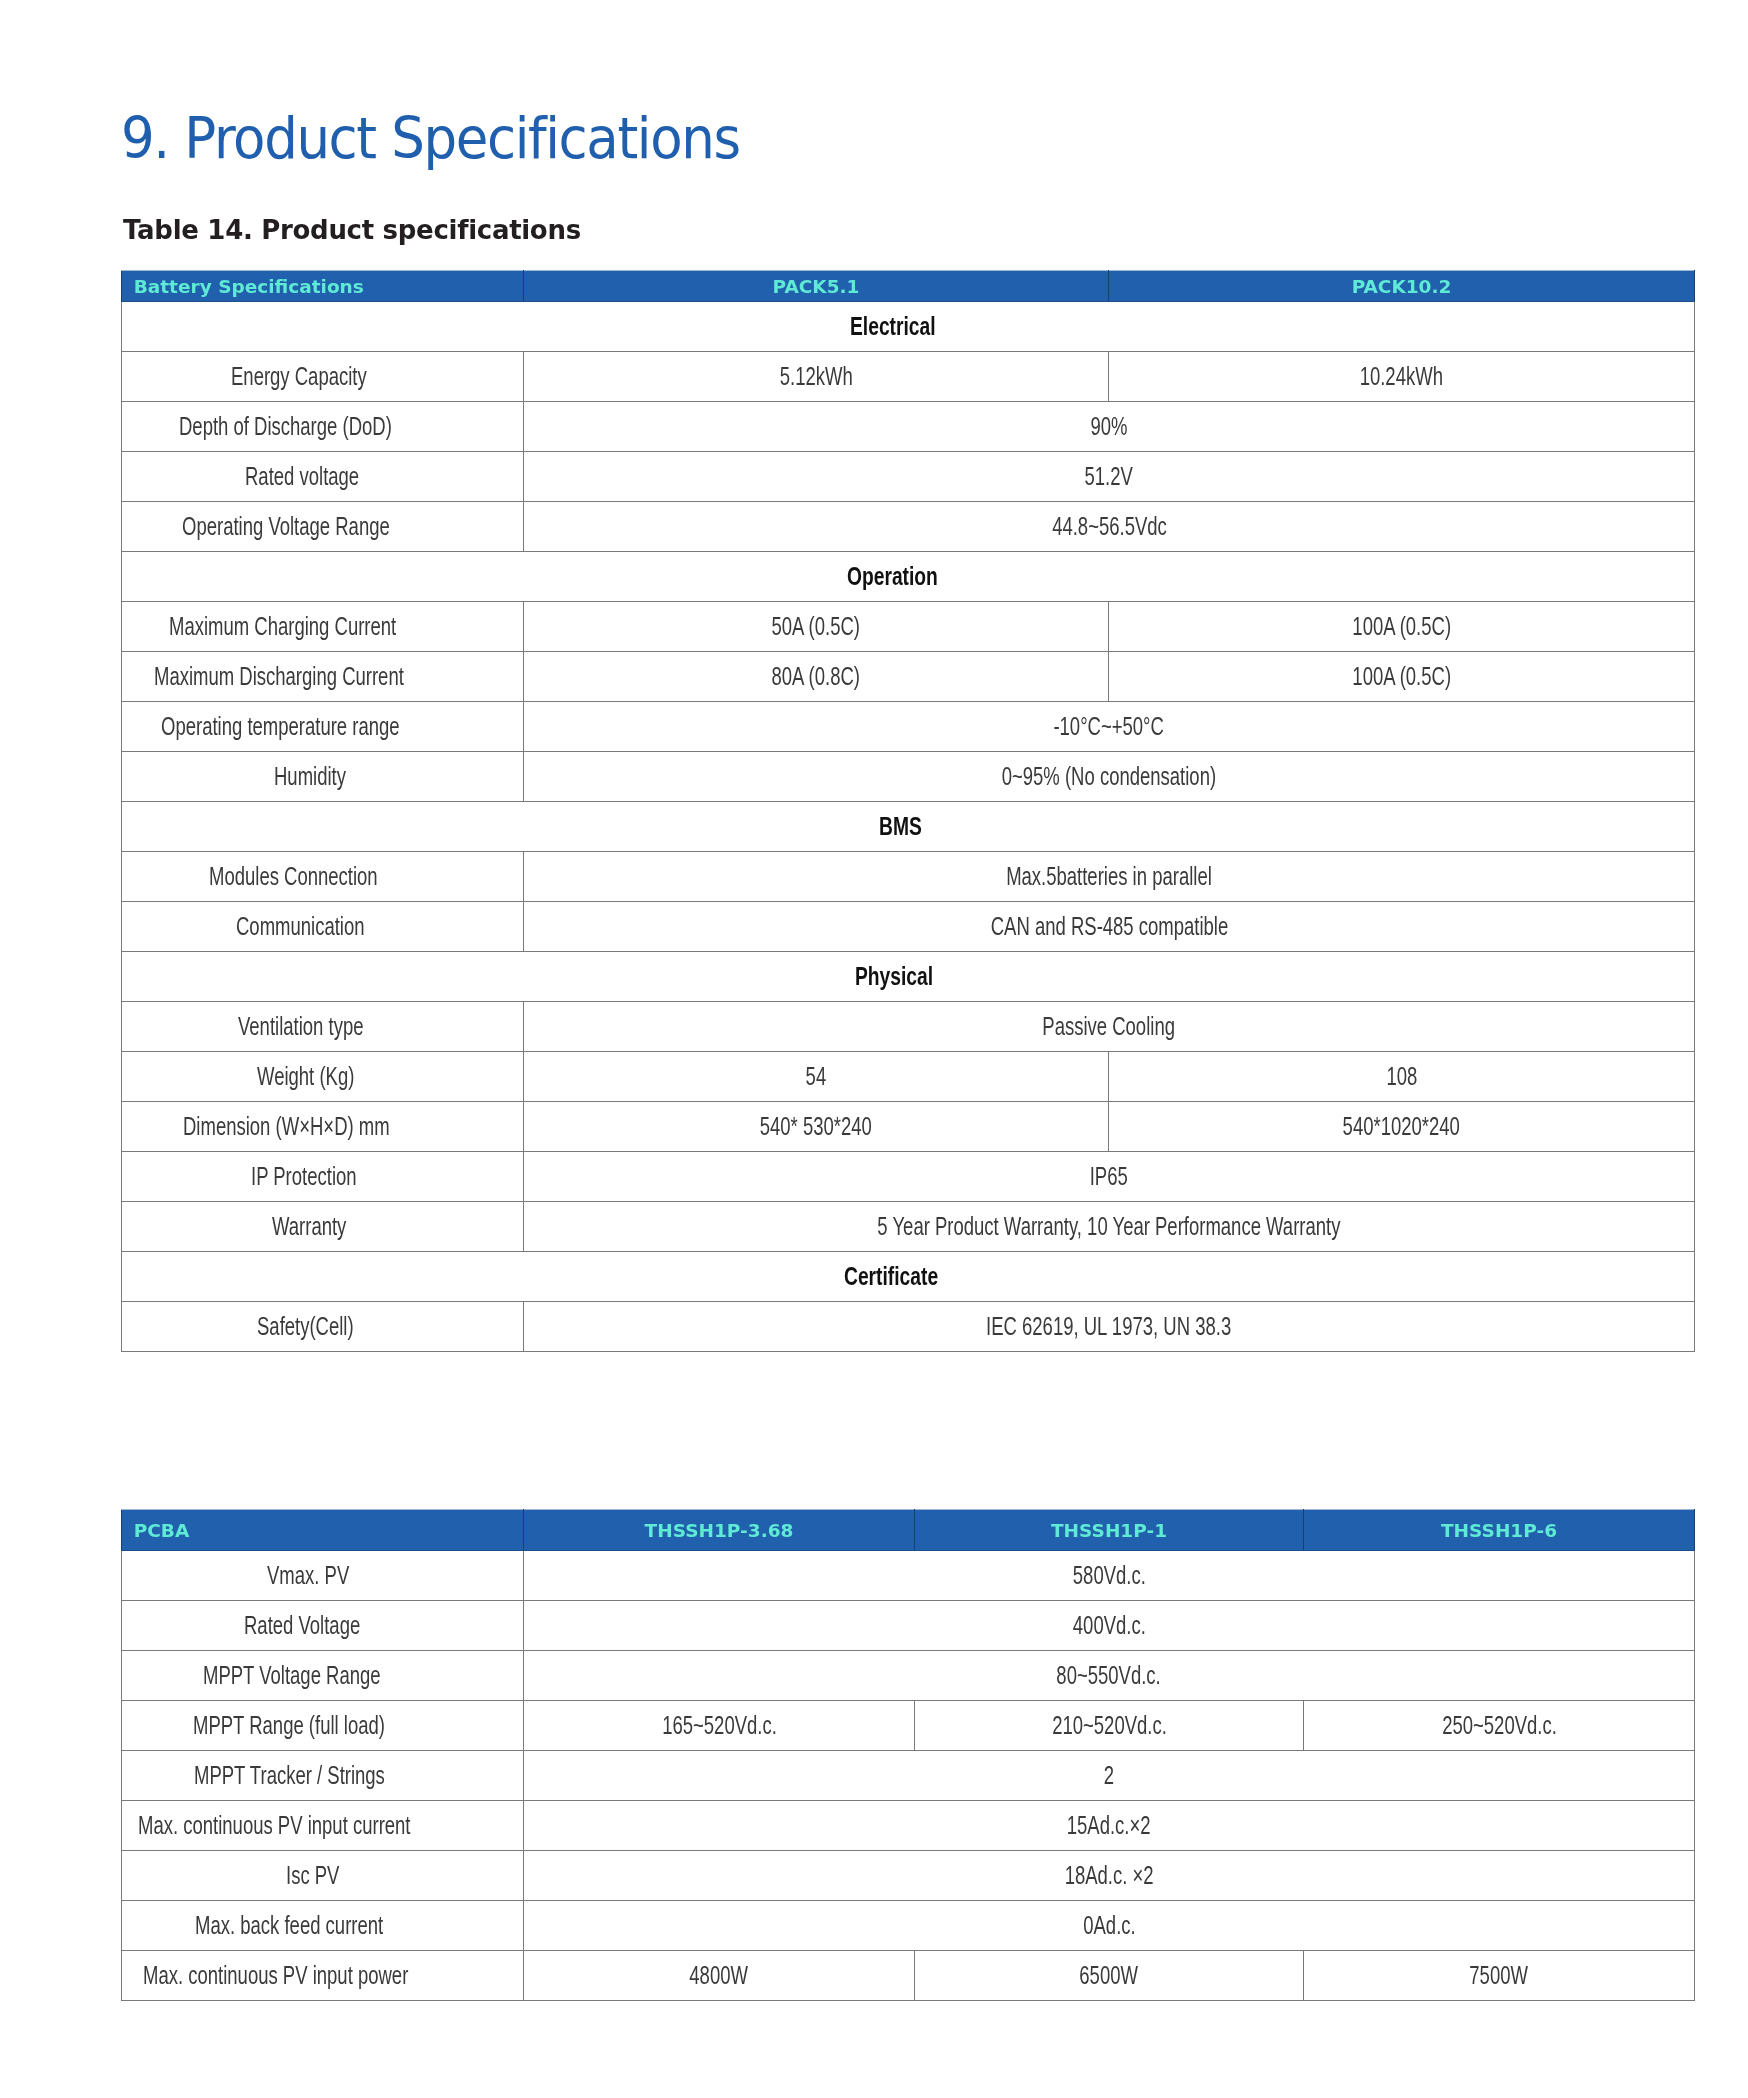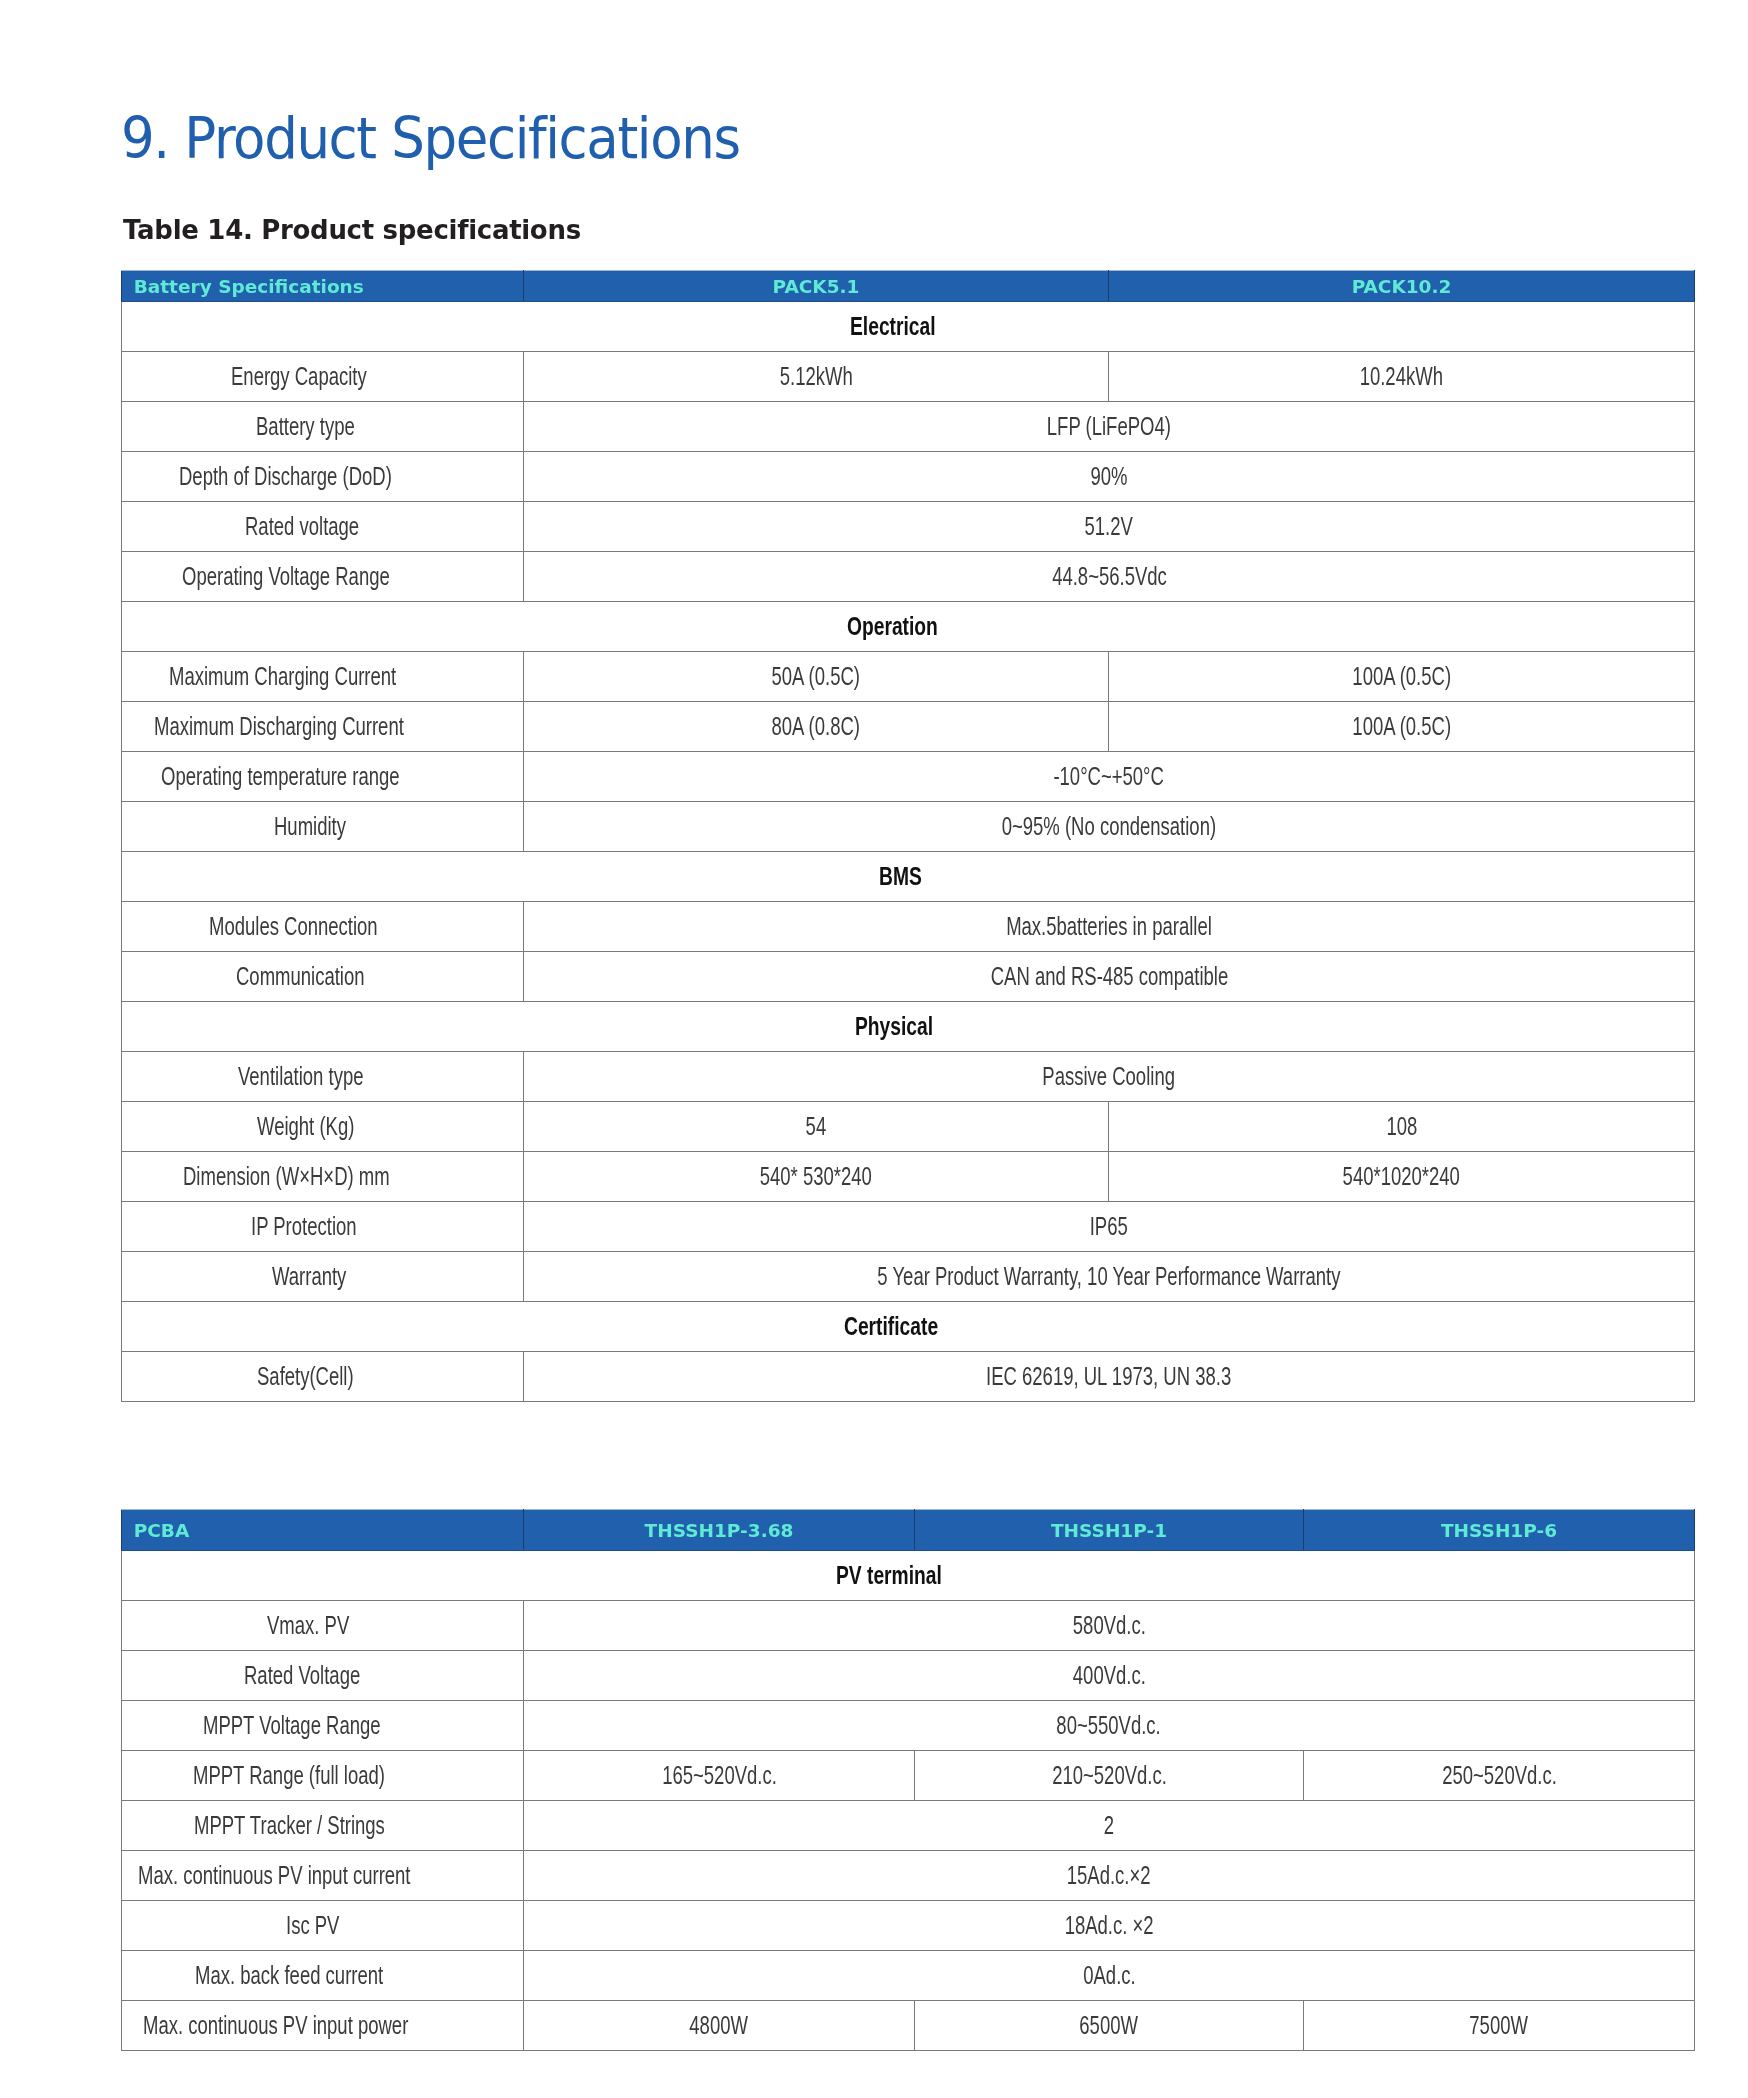--- a/index.html
+++ b/index.html
@@ -39,24 +39,20 @@
       </tr>
     </thead>
   <tbody>
       <tr>
         <td class="section" colspan="3"><span class="cond">Electrical</span></td>
       </tr>
       <tr>
         <td class="label"><span class="cond">Energy Capacity</span></td>
         <td colspan="1"><span class="cond">5.12kWh</span></td>
         <td colspan="1"><span class="cond">10.24kWh</span></td>
-      </tr>
-      <tr>
-        <td class="label"><span class="cond">Battery type</span></td>
-        <td colspan="2"><span class="cond">LFP (LiFePO4)</span></td>
       </tr>
       <tr>
         <td class="label"><span class="cond">Depth of Discharge (DoD)</span></td>
         <td colspan="2"><span class="cond">90%</span></td>
       </tr>
       <tr>
         <td class="label"><span class="cond">Rated voltage</span></td>
         <td colspan="2"><span class="cond">51.2V</span></td>
       </tr>
       <tr>
@@ -140,23 +136,20 @@
   <thead>
       <tr>
         <th class="first">PCBA</th>
         <th>THSSH1P-3.68</th>
         <th>THSSH1P-1</th>
         <th>THSSH1P-6</th>
       </tr>
     </thead>
   <tbody>
       <tr>
-        <td class="section" colspan="4"><span class="cond">PV terminal</span></td>
-      </tr>
-      <tr>
         <td class="label"><span class="cond">Vmax. PV</span></td>
         <td colspan="3"><span class="cond">580Vd.c.</span></td>
       </tr>
       <tr>
         <td class="label"><span class="cond">Rated Voltage</span></td>
         <td colspan="3"><span class="cond">400Vd.c.</span></td>
       </tr>
       <tr>
         <td class="label"><span class="cond">MPPT Voltage Range</span></td>
         <td colspan="3"><span class="cond">80~550Vd.c.</span></td>

